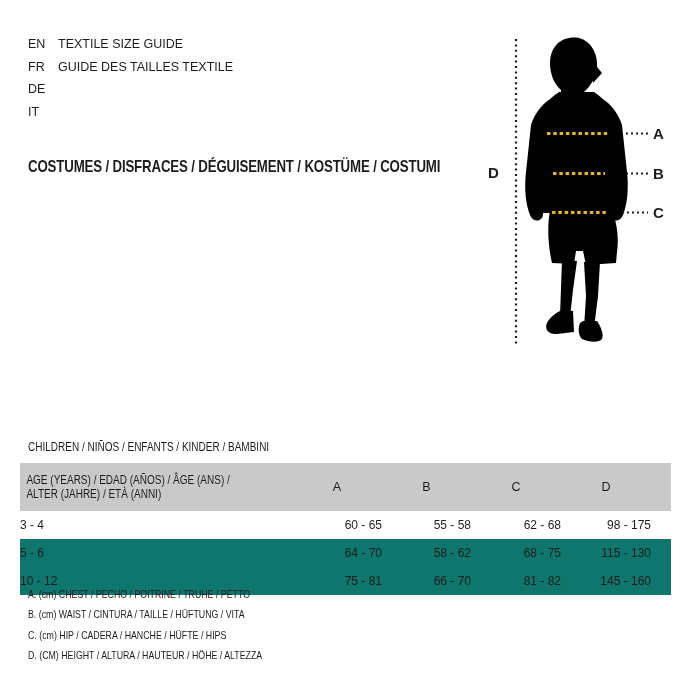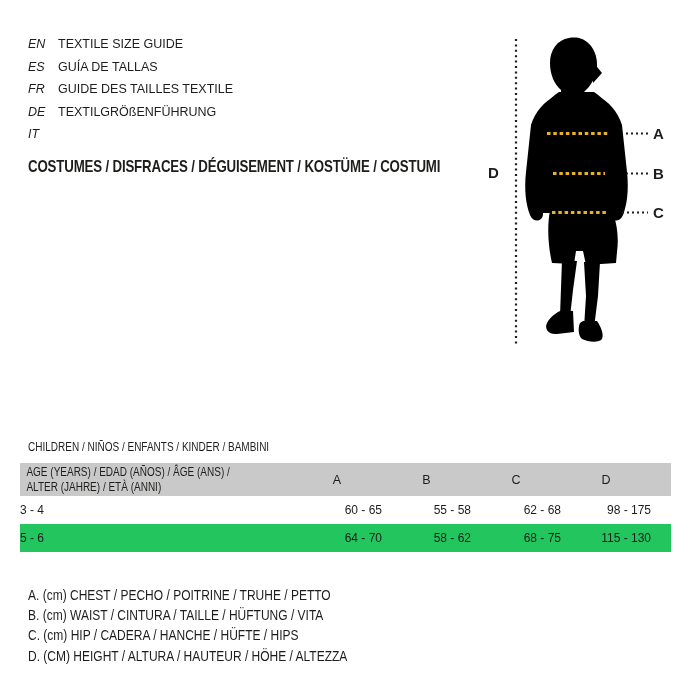--- a/index.html
+++ b/index.html
@@ -6,75 +6,70 @@
   body{
     width:700px;height:700px;background:#ffffff;position:relative;
     font-family:"Liberation Sans","DejaVu Sans",sans-serif;
     color:#1d1d1b;overflow:hidden;
   }
   .abs{position:absolute;}
 
   
   .lang-list{left:28px;top:33px;}
   .lang-row{display:flex;height:22.5px;align-items:center;font-size:12.5px;white-space:nowrap;}
-  .lang-code{width:30px;flex:0 0 30px;font-style:italic;}
+  .lang-code{width:30px;flex:0 0 30px;}
   .lang-label{}
 
   
   .category{
     left:28px;top:157px;margin:0;font-size:17px;font-weight:bold;white-space:nowrap;
     transform:scaleX(0.78);transform-origin:0 50%;letter-spacing:-0.2px;
   }
 
   
   .diagram{left:460px;top:20px;}
   .diagram text{font-family:"Liberation Sans","DejaVu Sans",sans-serif;font-weight:bold;font-size:15px;fill:#1d1d1b;}
 
   
   .section-title{left:28px;top:440px;font-size:12.5px;white-space:nowrap;
     transform:scaleX(0.8);transform-origin:0 50%;}
 
   
   .size-table{left:20px;top:463px;border-collapse:collapse;table-layout:fixed;width:651px;font-size:12px;}
   .size-table th,.size-table td{padding:0;font-weight:normal;vertical-align:middle;}
-  .size-table thead tr{background:#c9c9c9;height:33px;}
+  .size-table thead tr{background:#c9c9c9;height:48px;}
   .size-table thead th{font-size:12.5px;}
   .age-th{text-align:left;}
   .age-line{transform:scaleX(0.8);transform-origin:0 50%;white-space:nowrap;
     padding-left:8px;line-height:14.5px;font-size:12.5px;}
   .col-head{text-align:center;}
   .size-table tbody tr{height:28px;}
-  .size-table tbody tr.stripe{background:#22c55e;}
+  .size-table tbody tr.stripe{background:#0f766e;}
   .age-cell{text-align:left;padding-left:8px;}
   .val-cell{text-align:right;}
 
   
-  .legend{left:28px;top:584px;font-size:15px;}
+  .legend{left:28px;top:584px;font-size:11px;}
   .legend-line{height:20.3px;display:flex;align-items:center;}
   .legend-text{white-space:nowrap;transform:scaleX(0.8);transform-origin:0 50%;display:inline-block;}
 </style>
 </head>
 <body>
 
 <div class="abs lang-list">
   <div class="lang-row">
     <span class="lang-code">EN</span>
     <span class="lang-label">TEXTILE SIZE GUIDE</span>
   </div>
   <div class="lang-row">
-    <span class="lang-code">ES</span>
-    <span class="lang-label">GUÍA DE TALLAS</span>
-  </div>
-  <div class="lang-row">
     <span class="lang-code">FR</span>
     <span class="lang-label">GUIDE DES TAILLES TEXTILE</span>
   </div>
   <div class="lang-row">
     <span class="lang-code">DE</span>
-    <span class="lang-label">TEXTILGRÖßENFÜHRUNG</span>
   </div>
   <div class="lang-row">
     <span class="lang-code">IT</span>
   </div>
 </div>
 
 <h1 class="abs category">COSTUMES / DISFRACES / DÉGUISEMENT / KOSTÜME / COSTUMI</h1>
 
 <svg class="abs diagram" width="240" height="340" viewBox="0 0 240 340">
 
@@ -147,20 +142,28 @@
       <td></td>
     </tr>
     <tr class="stripe">
       <td class="age-cell">5 - 6</td>
       <td class="val-cell">64 - 70</td>
       <td class="val-cell">58 - 62</td>
       <td class="val-cell">68 - 75</td>
       <td class="val-cell">115 - 130</td>
       <td></td>
     </tr>
+    <tr class="stripe">
+      <td class="age-cell">10 - 12</td>
+      <td class="val-cell">75 - 81</td>
+      <td class="val-cell">66 - 70</td>
+      <td class="val-cell">81 - 82</td>
+      <td class="val-cell">145 - 160</td>
+      <td></td>
+    </tr>
   </tbody>
 </table>
 
 <div class="abs legend">
   <div class="legend-line">
     <span class="legend-text">A. (cm) CHEST / PECHO / POITRINE / TRUHE / PETTO</span>
   </div>
   <div class="legend-line">
     <span class="legend-text">B. (cm) WAIST / CINTURA / TAILLE / HÜFTUNG / VITA</span>
   </div>

